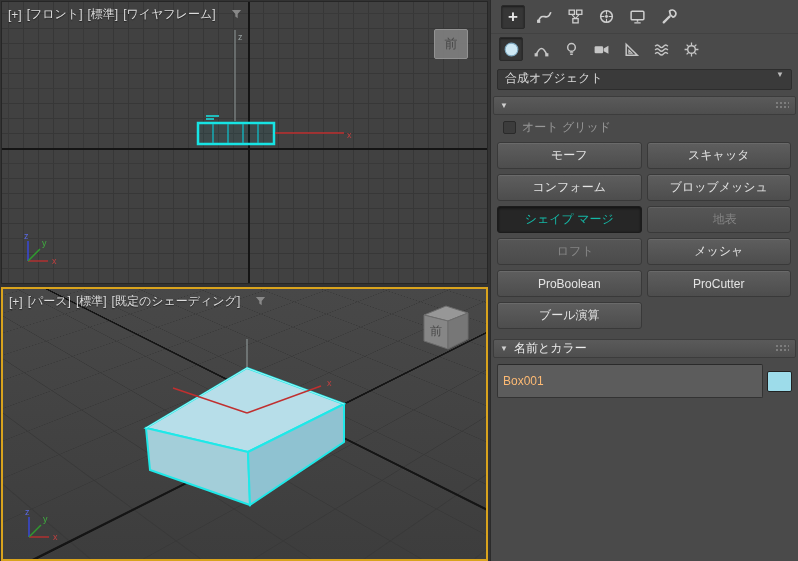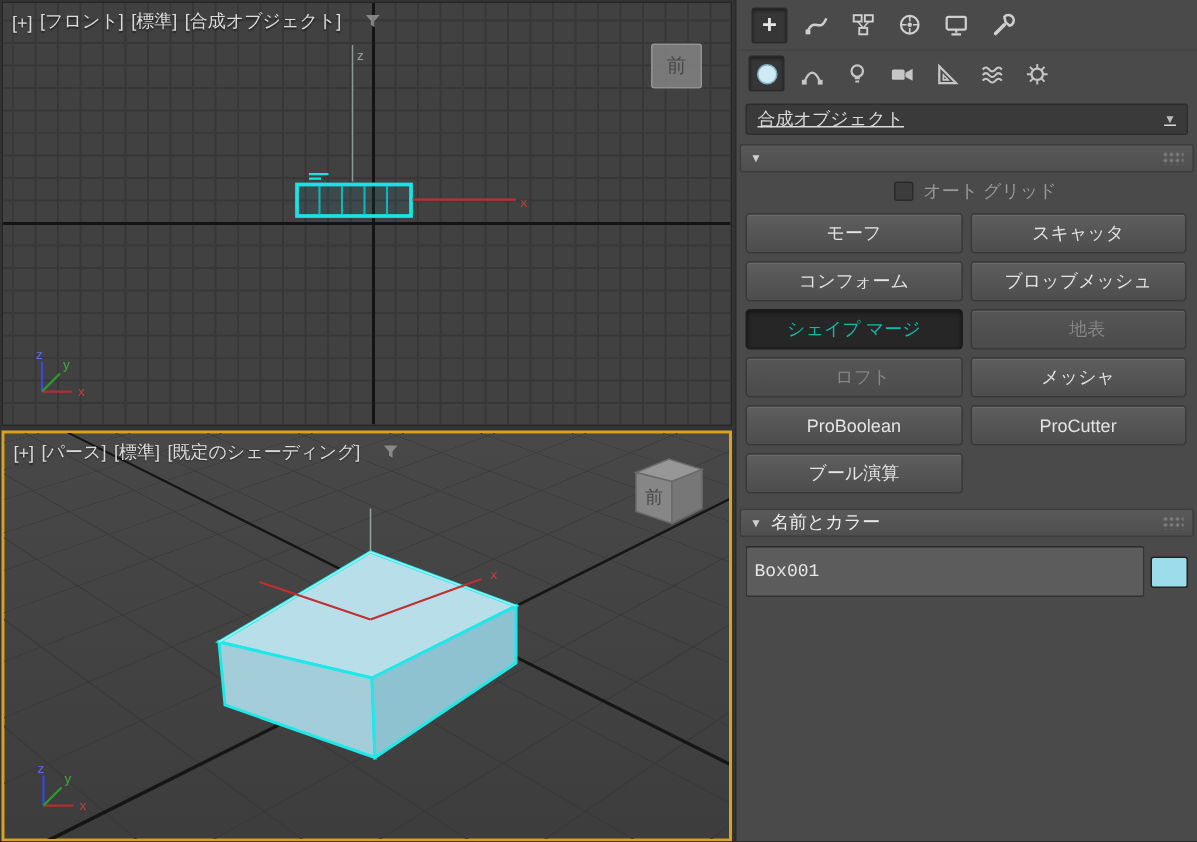--- a/index.html
+++ b/index.html
@@ -56,48 +56,48 @@
              border-bottom:1px solid #424242; }
   .cat-row { height:30px; display:flex; align-items:center; gap:6px; padding:0 8px; }
   .icon-tile { width:24px; height:24px; display:flex; align-items:center; justify-content:center;
                border-radius:2px; }
   .icon-tile.active { background:#363636; border:1px solid #2a2a2a;
                       box-shadow:inset 0 1px 2px rgba(0,0,0,.5); }
   .plus-glyph { font-size:17px; font-weight:bold; color:#e6e6e6; line-height:1; }
 
   .combo { margin:5px 6px 6px 6px; height:21px; background:#3a3a3a;
            border:1px solid #2d2d2d; border-radius:2px;
-           display:flex; align-items:center; padding:0 7px; color:#dadada; font-size:12px;text-decoration:underline; }
+           display:flex; padding:0 7px; color:#dadada; font-size:12px; }
   .combo .arrow { margin-left:auto; font-size:8px; color:#bbb; }
 
   .rollout-header { margin:2px 2px 0 2px; height:19px; background:linear-gradient(#5a5a5a,#4e4e4e);
                     border:1px solid #3c3c3c; border-radius:2px;
                     display:flex; align-items:center; padding:0 6px; color:#ececec; font-size:12px; }
   .rollout-header .tri { font-size:8px; margin-right:6px; color:#cfcfcf; }
   .grip { margin-left:auto; width:14px; height:9px;
           background-image:radial-gradient(#7d7d7d 1px, transparent 1.2px);
           background-size:4px 4px; }
 
-  .autogrid { height:24px; display:flex; align-items:center; justify-content:center; gap:6px;margin-left:12px; }
+  .autogrid { height:24px; display:flex; align-items:center; gap:6px;margin-left:12px; }
   .checkbox { width:13px; height:13px; background:#3c3c3c; border:1px solid #2a2a2a; border-radius:2px; }
   .autogrid-label { color:#989898; font-size:12px; }
 
   .btns { display:flex; flex-wrap:wrap; gap:5px; padding:3px 6px 8px 6px; }
   .btn { width:calc(50% - 3px); height:27px; display:flex; align-items:center; justify-content:center;
          font-size:12px; color:#e4e4e4; background:linear-gradient(#5e5e5e,#4d4d4d);
          border:1px solid #393939; border-radius:3px;
          box-shadow:inset 0 1px 0 rgba(255,255,255,.08); cursor:default; }
   .btn.active { background:#262626; color:#14b8a6; border-color:#1c1c1c;
                 box-shadow:inset 0 1px 3px rgba(0,0,0,.6); }
   .btn.disabled { color:#858585; background:linear-gradient(#565656,#4b4b4b);padding-left:12px; }
 
   .name-row { display:flex; align-items:center; gap:4px; padding:6px 6px; }
   .name-input { flex:1; height:21px; background:#5c5c5c; border:1px solid #333;
-                border-top-color:#2a2a2a; border-radius:2px; color:#e5e5e5;
-                font-size:12px; padding:16px 5px; font-family:Liberation Mono, monospace; }
+                border-top-color:#2a2a2a; border-radius:2px; color:#fdba74;
+                font-size:12px; padding:16px 5px; font-family:Liberation Sans, sans-serif; }
   .swatch { width:25px; height:21px; border:1px solid #222; border-radius:2px; }
 
   svg text { font-family:"Liberation Sans",sans-serif; }
 </style>
 </head>
 <body>
 
 <div class="app">
 
   <div class="viewport viewport-front">
@@ -121,21 +121,21 @@
       </g>
 
       <line x1="273" y1="131" x2="342" y2="131" stroke="#c03030" stroke-width="1.5"></line>
       <text x="345" y="136" font-size="9" fill="#c04040">x</text>
     </svg>
 
     <div class="vp-labels">
       <span>[+]</span>
       <span>[フロント]</span>
       <span>[標準]</span>
-      <span>[合成オブジェクト]</span>
+      <span>[ワイヤフレーム]</span>
       <svg class="funnel" width="11" height="11" viewBox="0 0 12 12">
         <path d="M1,1 H11 L7.3,5.5 V10 L4.7,8.3 V5.5 Z" fill="#9a9a9a"></path>
       </svg>
     </div>
 
     <div class="viewcube-flat">前</div>
 
     <svg class="tripod" width="52" height="42">
       <line x1="14" y1="30" x2="34" y2="30" stroke="#b03030" stroke-width="1.5"></line>
       <line x1="14" y1="30" x2="14" y2="10" stroke="#3848d8" stroke-width="1.5"></line>

